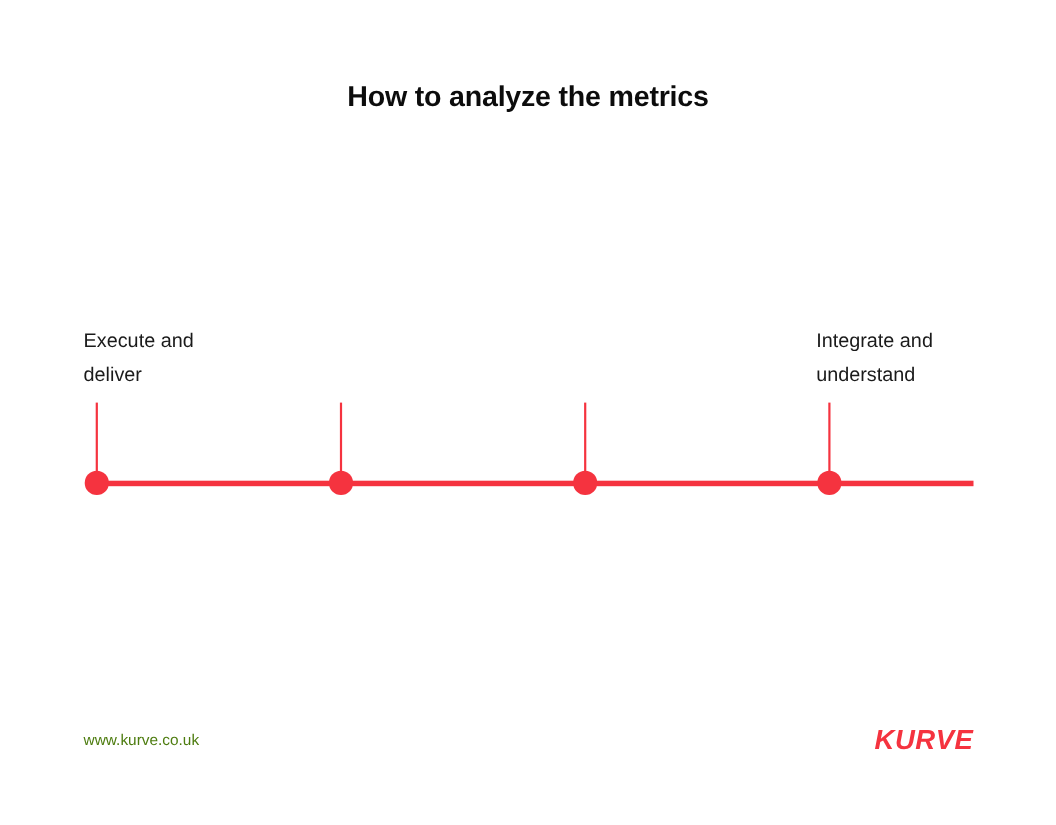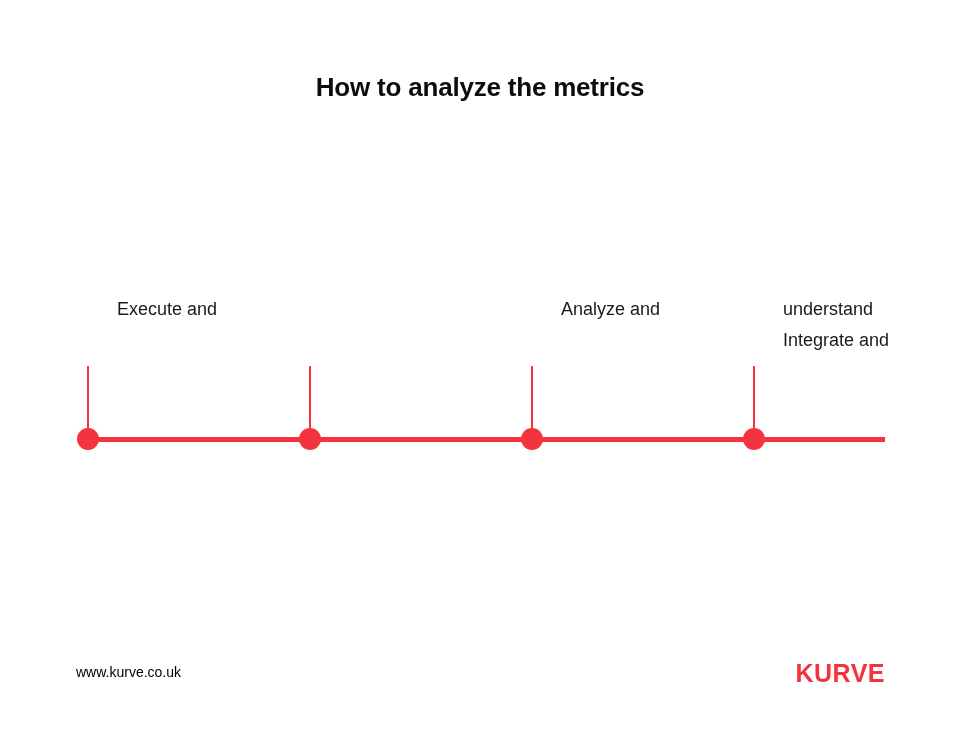--- a/index.html
+++ b/index.html
@@ -79,84 +79,84 @@
   .node-label {
     position: absolute;
     left: -12px;
     top: 294px;
     width: 190px;
     font-family: "Liberation Sans", sans-serif;
     font-size: 18px;
     font-weight: normal;
     line-height: 31px;
     color: #1a1a1a;
-    margin-left: 41px;
   }
   .node-label span {
     display: block;
   }
 
   
   .footer-url {
     position: absolute;
     left: 76px;
     top: 664px;
     font-family: "Liberation Sans", sans-serif;
     font-size: 14px;
-    color: #000000;
+    color: #4d7c0f;
   }
   .brand-logo {
     position: absolute;
     right: 75px;
     top: 659px;
     font-family: "Liberation Sans", sans-serif;
     font-size: 25px;
     font-weight: bold;
     letter-spacing: 0.5px;
     color: #f5333f;
+    font-style: italic;
   }
 </style>
 </head>
 <body>
 
 <div class="slide">
 
   <div class="title">How to analyze the metrics</div>
 
   <div class="timeline">
 
     <div class="axis-line"></div>
 
     <div class="node" style="left:88px">
       <div class="node-label">
         <span>Execute and</span>
+        <span>deliver</span>
       </div>
       <div class="node-stem"></div>
       <div class="node-dot"></div>
     </div>
 
     <div class="node" style="left:310px">
       <div class="node-label">
       </div>
       <div class="node-stem"></div>
       <div class="node-dot"></div>
     </div>
 
     <div class="node" style="left:532px">
       <div class="node-label">
-        <span>Analyze and</span>
       </div>
       <div class="node-stem"></div>
       <div class="node-dot"></div>
     </div>
 
     <div class="node" style="left:754px">
       <div class="node-label">
+        <span>Integrate and</span>
         <span>understand</span>
-        <span>Integrate and</span>
       </div>
       <div class="node-stem"></div>
       <div class="node-dot"></div>
     </div>
 
   </div>
 
   <div class="footer-url">www.kurve.co.uk</div>
 
   <div class="brand-logo">KURVE</div>

